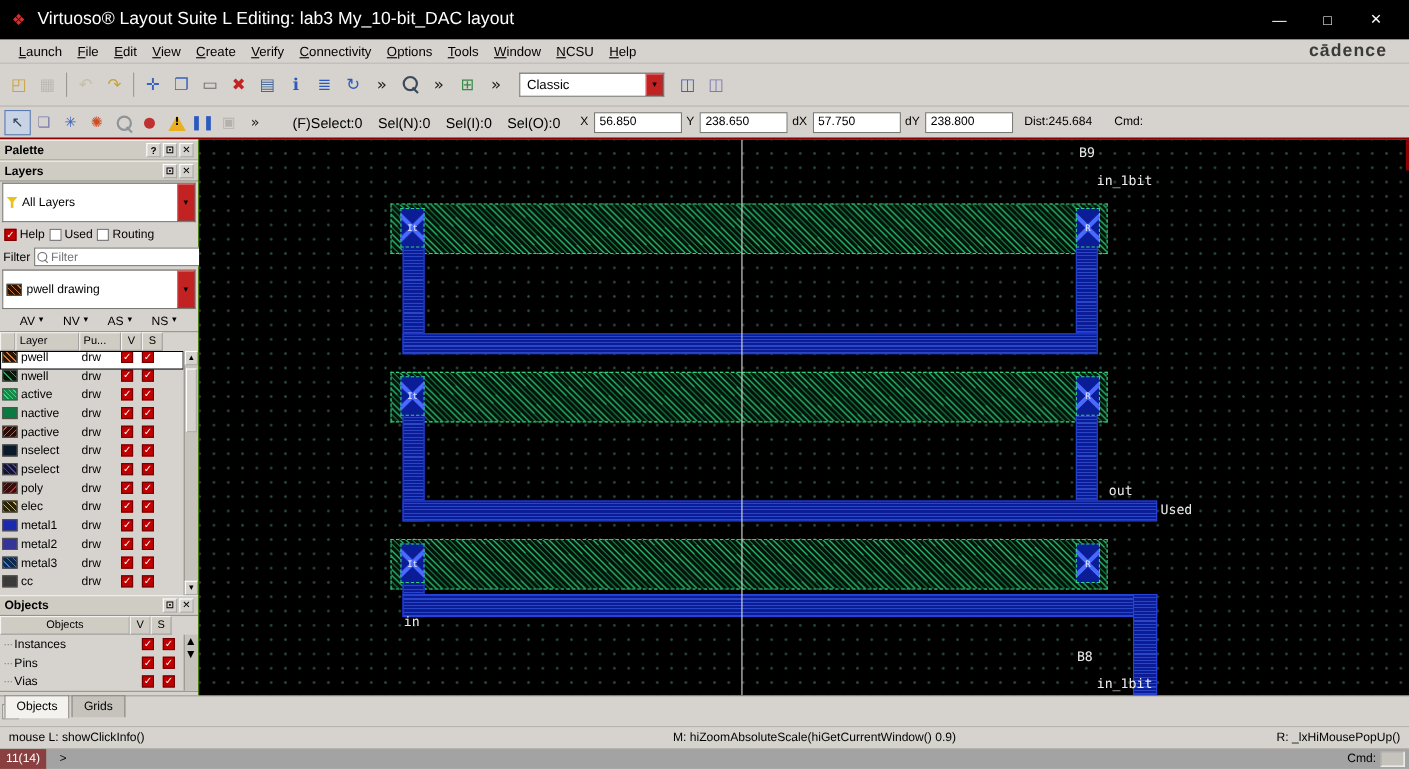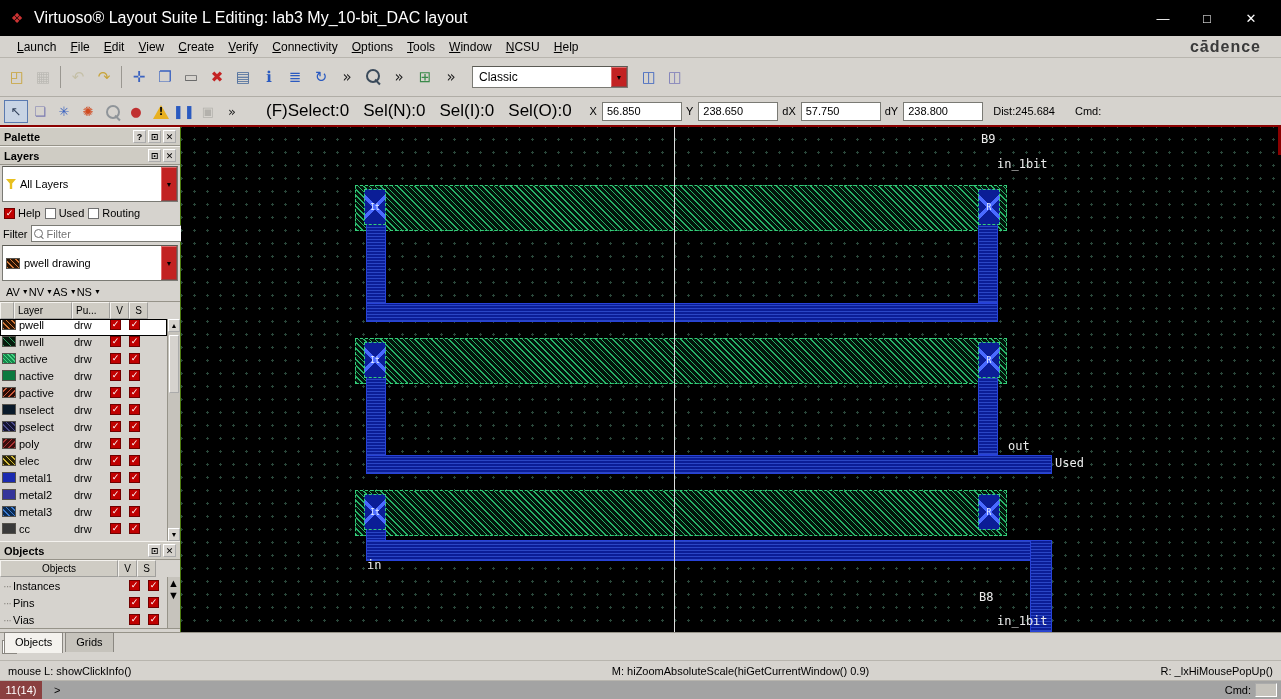--- a/index.html
+++ b/index.html
@@ -28,26 +28,26 @@
   .tbicon.disabled { opacity:.45; }
   .tbicon.pressed { border:1px solid #5a7ab0; background:#c8d4e4; }
   .tbsep { width:1px; height:22px; background:#9a9791; margin:0 4px; }
   .mag { position:relative; }
   .mag::before { content:""; position:absolute; width:10px; height:10px; border:2px solid #3a4a5a; border-radius:50%; left:5px; top:4px; }
   .mag::after { content:""; position:absolute; width:7px; height:2px; background:#3a4a5a; transform:rotate(45deg); left:13px; top:16px; }
   .warn { position:relative; }
   .warn::before { content:""; position:absolute; left:4px; top:4px; border-left:8px solid transparent; border-right:8px solid transparent; border-bottom:14px solid #e8b020; }
   .warn::after { content:"!"; position:absolute; left:0; top:5px; width:24px; text-align:center; font-size:10px; font-weight:bold; color:#000; }
   .combo { display:flex; align-items:center; height:22px; background:#fff; border:1px solid #7a7a74; border-top-color:#5a5a54; }
-  #style-combo { width:156px; margin-left:8px; }
+  #style-combo { width:132px; margin-left:8px; }
   #style-combo .combo-text { flex:1; padding-left:6px; font-size:12px; }
   .combo-btn { width:16px; height:100%; background:#c22222; border:1px outset #e06a6a; display:flex; align-items:center; justify-content:center; font-size:7px; color:#000; cursor:default; }
   #tb1-trailing { display:flex; margin-left:8px; }
   #tb2-sels { display:flex; margin-left:22px; }
-  #tb2-sels span { margin-right:14px; font-size:17px; }
+  #tb2-sels span { margin-right:14px; font-size:13px; }
   #tb2-coords { display:flex; align-items:center; }
   .coord-label { margin:0 5px 0 4px; font-size:11px; }
   .coord-input { width:80px; height:19px; border:1px solid #7a7a74; background:#fff; font-size:11px; padding:0 4px; font-family:"Liberation Sans",sans-serif; }
   #tb2-dist { margin-left:10px; font-size:11px; }
   #tb2-cmd { margin-left:20px; font-size:11px; }
 
   
   #main { height:507px; display:flex; border-top:2px solid #8b0000; }
 
   
@@ -62,21 +62,21 @@
   .cb { width:11px; height:11px; border:1px solid #707070; background:#fff; display:inline-flex; align-items:center; justify-content:center; font-size:9px; line-height:1; cursor:default; flex-shrink:0; }
   .cb.checked { background:#c00000; color:#fff; border-color:#700000; }
   .checkitem { display:flex; align-items:center; gap:3px; }
   .filterrow { height:21px; display:flex; align-items:center; padding:0 3px; gap:4px; flex-shrink:0; }
   .searchbox { flex:1; height:17px; background:#fff; border:1px solid #7a7a74; display:flex; align-items:center; }
   .searchbox .mag2 { position:relative; width:14px; height:14px; flex-shrink:0; }
   .mag2::before { content:""; position:absolute; width:7px; height:7px; border:1px solid #707070; border-radius:50%; left:2px; top:2px; }
   .mag2::after { content:""; position:absolute; width:4px; height:1px; background:#707070; transform:rotate(45deg); left:8px; top:10px; }
   .searchbox input { flex:1; border:none; outline:none; font-size:11px; font-family:"Liberation Sans",sans-serif; min-width:0; }
   .mini-arrow { width:12px; text-align:center; font-size:8px; cursor:default; }
-  .avns { height:19px; display:flex; align-items:center; padding:0 6px; flex-shrink:0; }
+  .avns { height:19px; display:flex; align-items:center; padding:0 18px; justify-content:space-between; flex-shrink:0; }
   .avns .vg { display:flex; align-items:center; gap:2px; font-size:11px; cursor:default; }
   .avns .vg i { font-style:normal; font-size:7px; }
   .sw { width:14px; height:11px; border:1px solid #55524c; display:inline-block; flex-shrink:0; }
   .sw-pwell   { background:#2a1404; background-image:repeating-linear-gradient(45deg,#d07838 0 1px,transparent 1px 4px); }
   .sw-nwell   { background:#061a0c; background-image:repeating-linear-gradient(45deg,#2f9e5f 0 1px,transparent 1px 5px); }
   .sw-active  { background:#118a4a; background-image:repeating-linear-gradient(45deg,rgba(90,230,150,.75) 0 1px,transparent 1px 3px); }
   .sw-nactive { background:#0c7a40; }
   .sw-pactive { background:#2a0a04; background-image:repeating-linear-gradient(-45deg,#cc5a3a 0 1px,transparent 1px 4px); }
   .sw-nselect { background:#0a1a2a; }
   .sw-pselect { background:#141430; background-image:repeating-linear-gradient(45deg,#4a4a8a 0 1px,transparent 1px 4px); }

